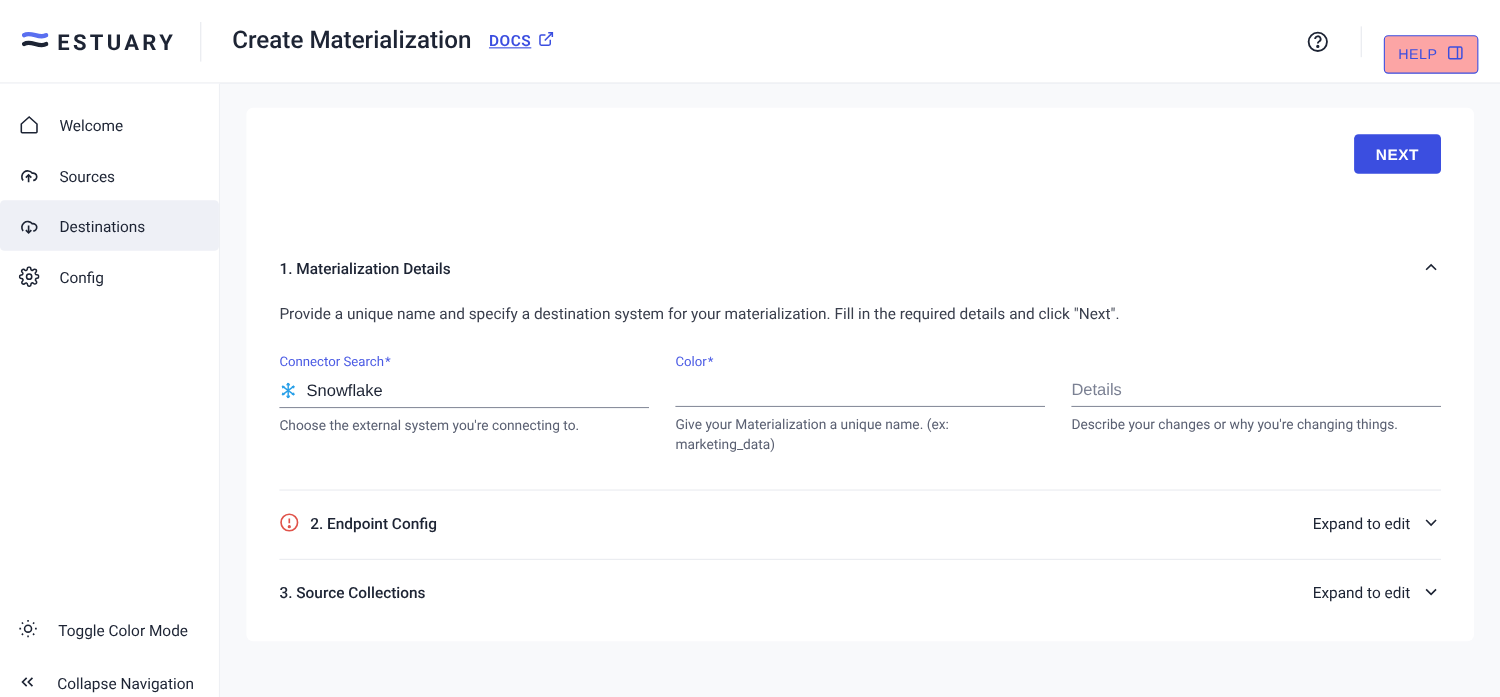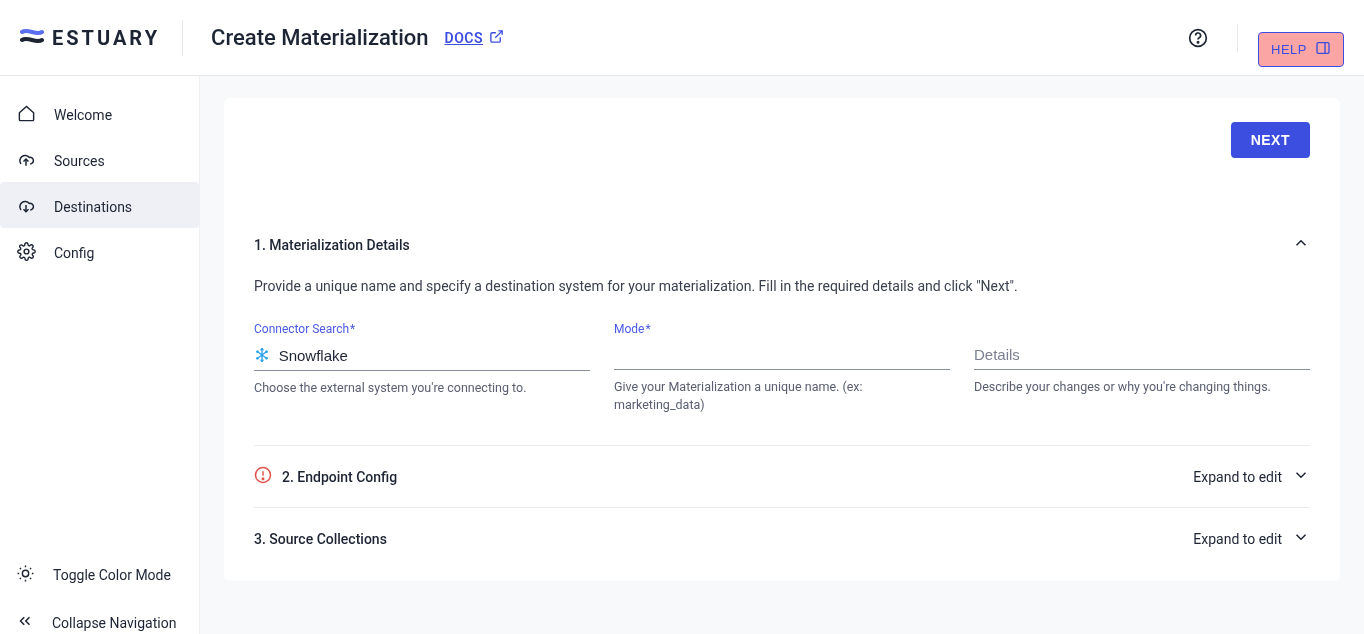--- a/index.html
+++ b/index.html
@@ -356,21 +356,21 @@
                   <path d="M12 2v20M4 6l16 12M20 6L4 18"></path>
                   <path d="M12 2l-2 3M12 2l2 3M12 22l-2-3M12 22l2-3M4 6l3 1M4 6l1 3M20 18l-3-1M20 18l-1-3M20 6l-3 1M20 6l-1 3M4 18l3-1M4 18l1-3"></path>
                 </svg>
             </span>
             <input class="field-input" value="Snowflake" style="">
           </div>
           <div class="field-help">Choose the external system you're connecting to.</div>
         </div>
 
         <div>
-          <div class="field-label"><span>Mode</span><span class="req"></span></div>
+          <div class="field-label"><span>Color</span><span class="req"></span></div>
           <div class="field-input-wrap">
             <input class="field-input" value="" style="">
           </div>
           <div class="field-help">Give your Materialization a unique name. (ex: marketing_data)</div>
         </div>
 
         <div class="details-noLabel">
           <div class="field-label">&nbsp;</div>
           <div class="field-input-wrap">
             <input class="field-input" placeholder="Details" style="">

